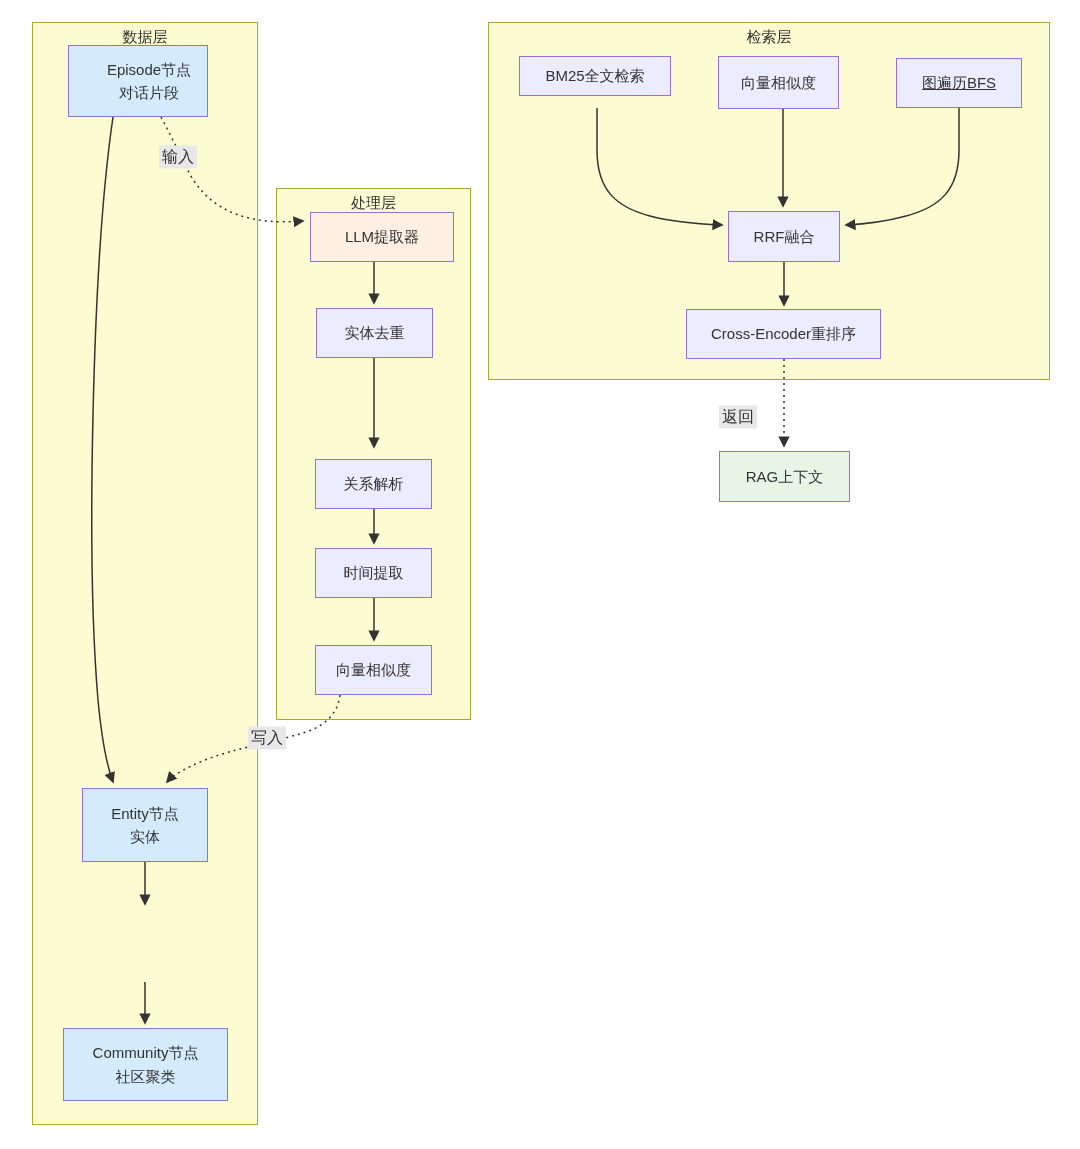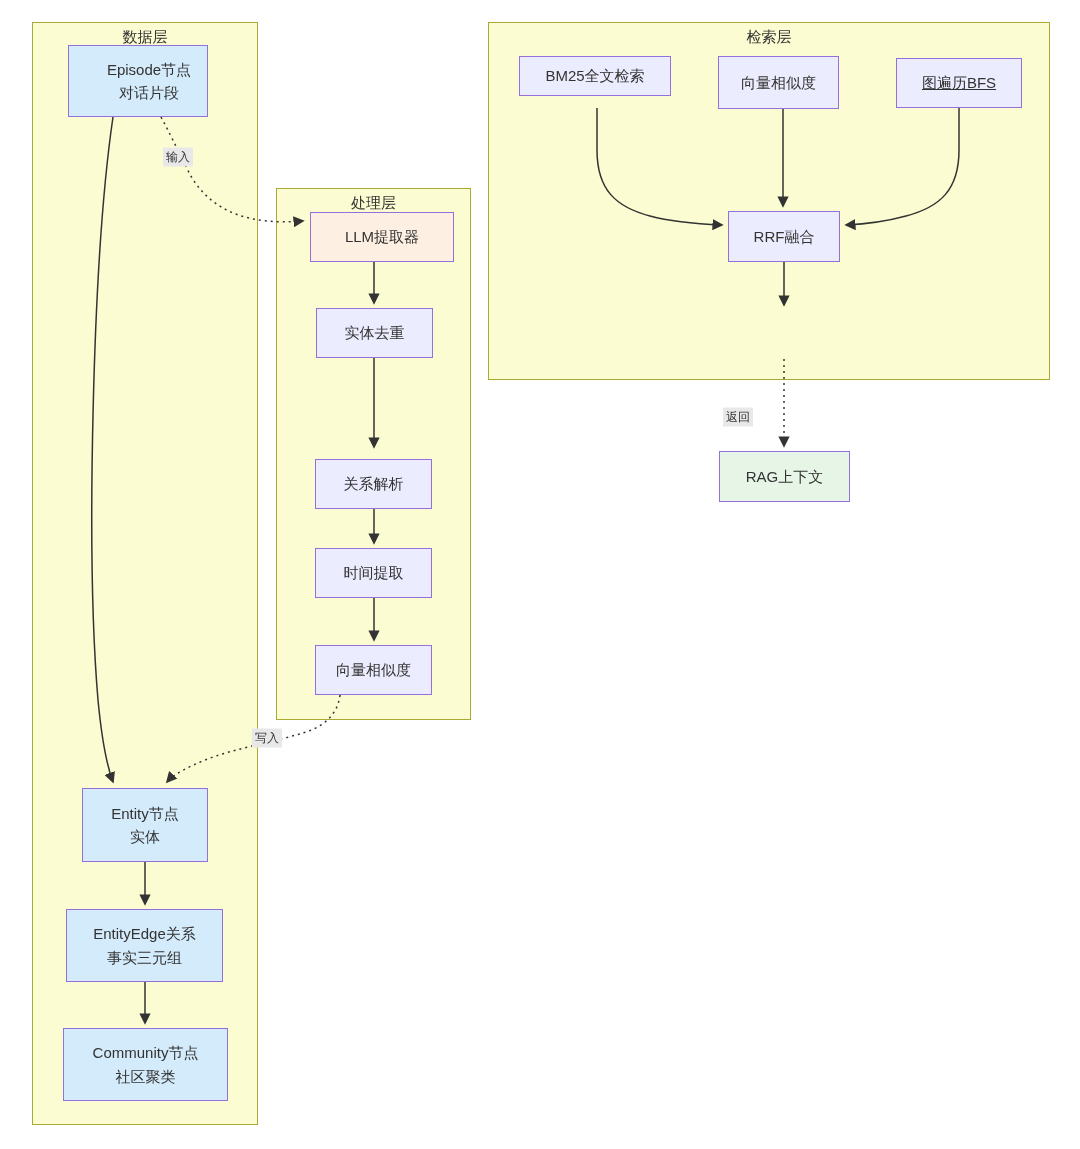--- a/index.html
+++ b/index.html
@@ -42,21 +42,21 @@
   #edges{
     position:absolute;top:0;left:0;
     width:1080px;height:1149px;
     pointer-events:none;
   }
   .edge-label{
     position:absolute;
     transform:translate(-50%,-50%);
     background:var(--label-bg,#e8e8e8);
     color:var(--text,#333333);
-    font-size:12px;
+    font-size:16px;
     padding:1px 3px;
     white-space:nowrap;
   }
 </style>
 </head>
 <body>
 
 <div id="canvas">
 
   <div class="layer" style="left:32px;top:22px;width:226px;height:1103px;">
@@ -106,24 +106,20 @@
   <div class="node blue" style="left:68px;top:45px;width:140px;height:72px;padding-left:22px;">
     <span>Episode节点</span>
     <span>对话片段</span>
   </div>
 
   <div class="node blue" style="left:82px;top:788px;width:126px;height:74px;">
     <span>Entity节点</span>
     <span>实体</span>
   </div>
 
-  <div class="node blue" style="left:66px;top:909px;width:157px;height:73px;">
-    <span>EntityEdge关系</span>
-    <span>事实三元组</span>
-  </div>
 
   <div class="node blue" style="left:63px;top:1028px;width:165px;height:73px;">
     <span>Community节点</span>
     <span>社区聚类</span>
   </div>
 
   <div class="node cream" style="left:310px;top:212px;width:144px;height:50px;">
     <span>LLM提取器</span>
   </div>
 
@@ -152,18 +148,21 @@
   </div>
 
   <div class="node" style="left:896px;top:58px;width:126px;height:50px;text-decoration:underline;">
     <span>图遍历BFS</span>
   </div>
 
   <div class="node" style="left:728px;top:211px;width:112px;height:51px;">
     <span>RRF融合</span>
   </div>
 
+  <div class="node" style="left:686px;top:309px;width:195px;height:50px;">
+    <span>Cross-Encoder重排序</span>
+  </div>
 
   <div class="node green" style="left:719px;top:451px;width:131px;height:51px;">
     <span>RAG上下文</span>
   </div>
 
 </div>
 
 </body></html>

